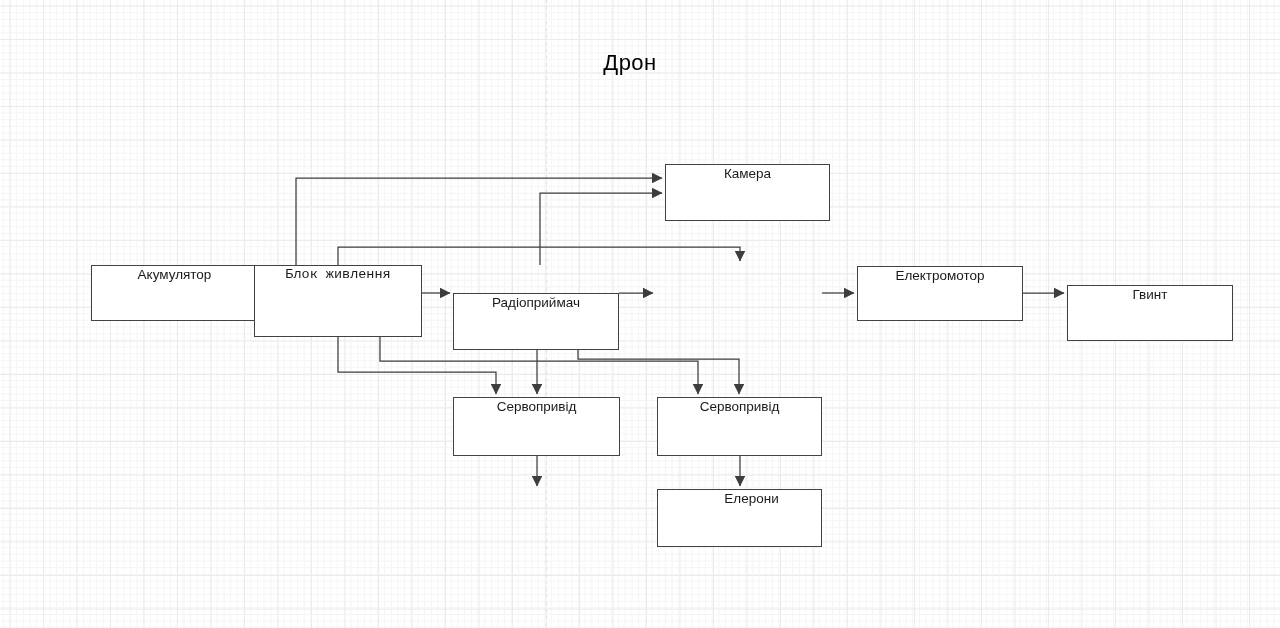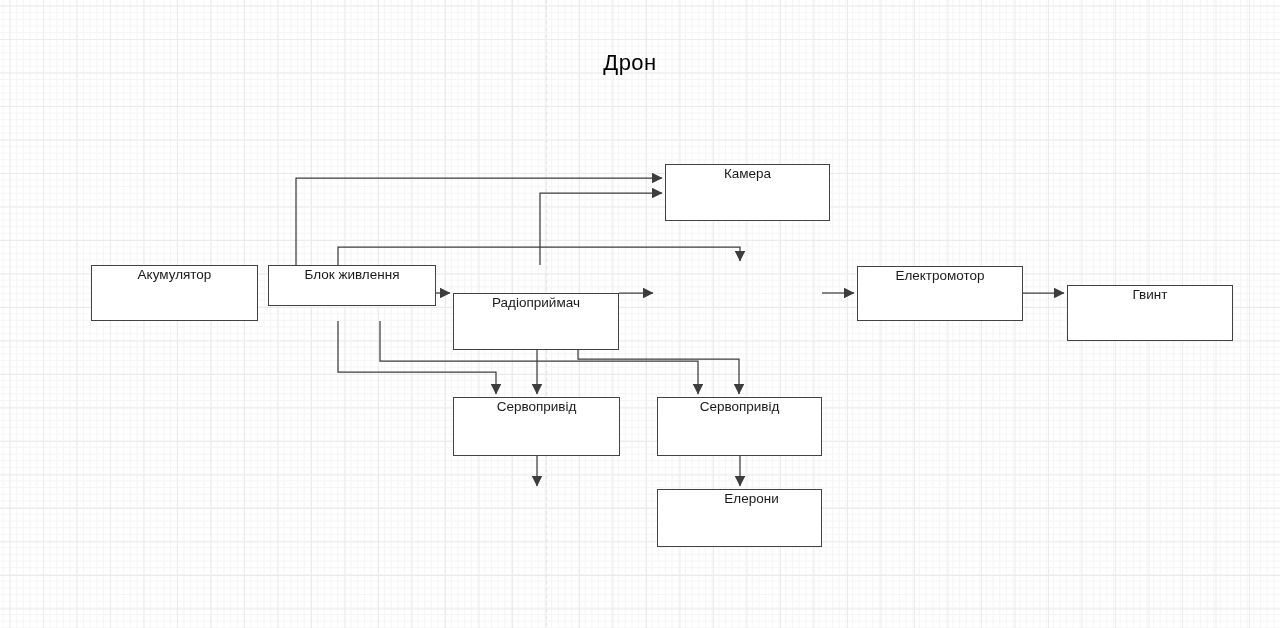--- a/index.html
+++ b/index.html
@@ -97,21 +97,21 @@
       <polyline points="380,321 380,361 698,361 698,394" class="edge" marker-end="url(#arrow)"></polyline>
       <polyline points="578,322 578,359 739,359 739,394" class="edge" marker-end="url(#arrow)"></polyline>
       <polyline points="537,456 537,486" class="edge" marker-end="url(#arrow)"></polyline>
       <polyline points="740,456 740,486" class="edge" marker-end="url(#arrow)"></polyline>
     </svg>
 
   <div id="node-layer">
       <div class="node" style="left: 43px; top: 265px; width: 167px; height: 56px; margin-left: 48px;">
         <span>Акумулятор</span>
       </div>
-      <div class="node" style="left: 268px; top: 265px; width: 168px; height: 41px;">
+      <div class="node" style="left: 254px; top: 265px; width: 168px; height: 72px; font-family: Liberation Mono, monospace;">
         <span>Блок живлення</span>
       </div>
       <div class="node" style="left: 453px; top: 265px; width: 166px; height: 57px; margin-top: 28px;">
         <span>Радіоприймач</span>
       </div>
       <div class="node" style="left: 857px; top: 266px; width: 166px; height: 55px;">
         <span>Електромотор</span>
       </div>
       <div class="node" style="left: 1067px; top: 265px; width: 166px; height: 56px; margin-top: 20px;">
         <span>Гвинт</span>

